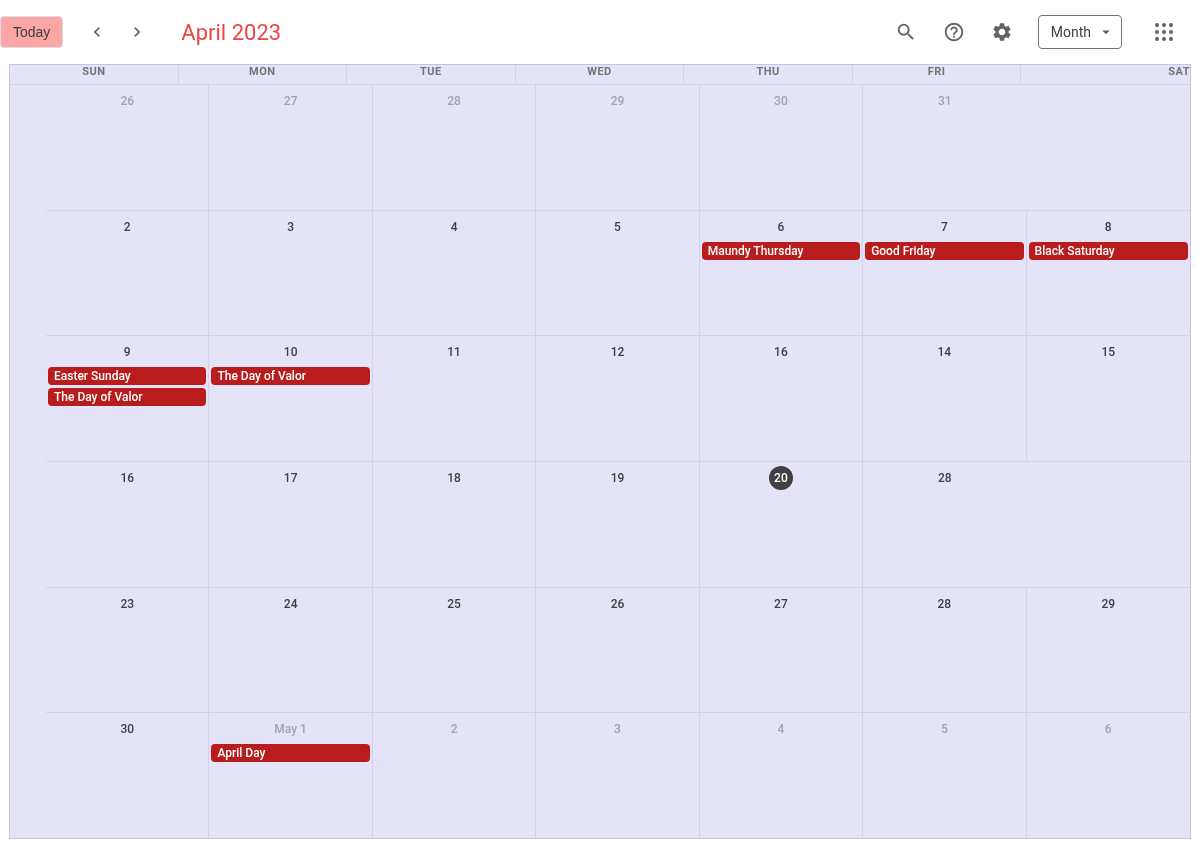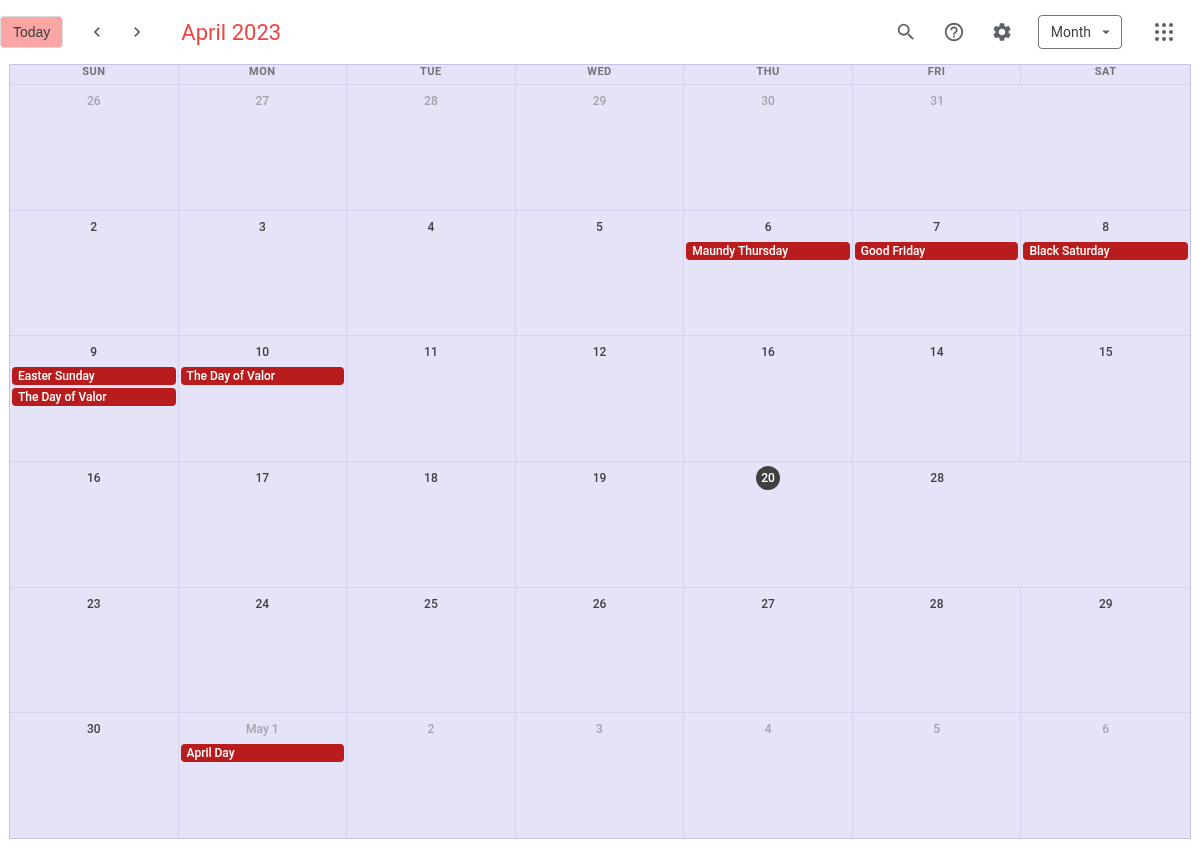--- a/index.html
+++ b/index.html
@@ -90,22 +90,22 @@
     border-bottom: 1px solid #d4d1ef;
   }
   .weekday {
     text-align: center;
     font-size: 11px;
     font-weight: 700;
     color: #70757a;
     border-right: 1px solid #d4d1ef;
     letter-spacing: 0.5px;
   }
-  .weekday:last-child { border-right: none; }
-  .weeks { flex:1; display:flex; flex-direction:column; }
+  .weekday:last-child { border-right: none; text-align: right; }
+  .weeks { flex:1; display:flex; flex-direction:column;padding-left:36px; }
   .week-row {
     flex: 1;
     display: grid;
     grid-template-columns: repeat(7, 1fr);
     border-bottom: 1px solid #d4d1ef;
   }
   .week-row:last-child { border-bottom: none; }
   .day-cell {
     border-right: 1px solid #d4d1ef;
     position: relative;

